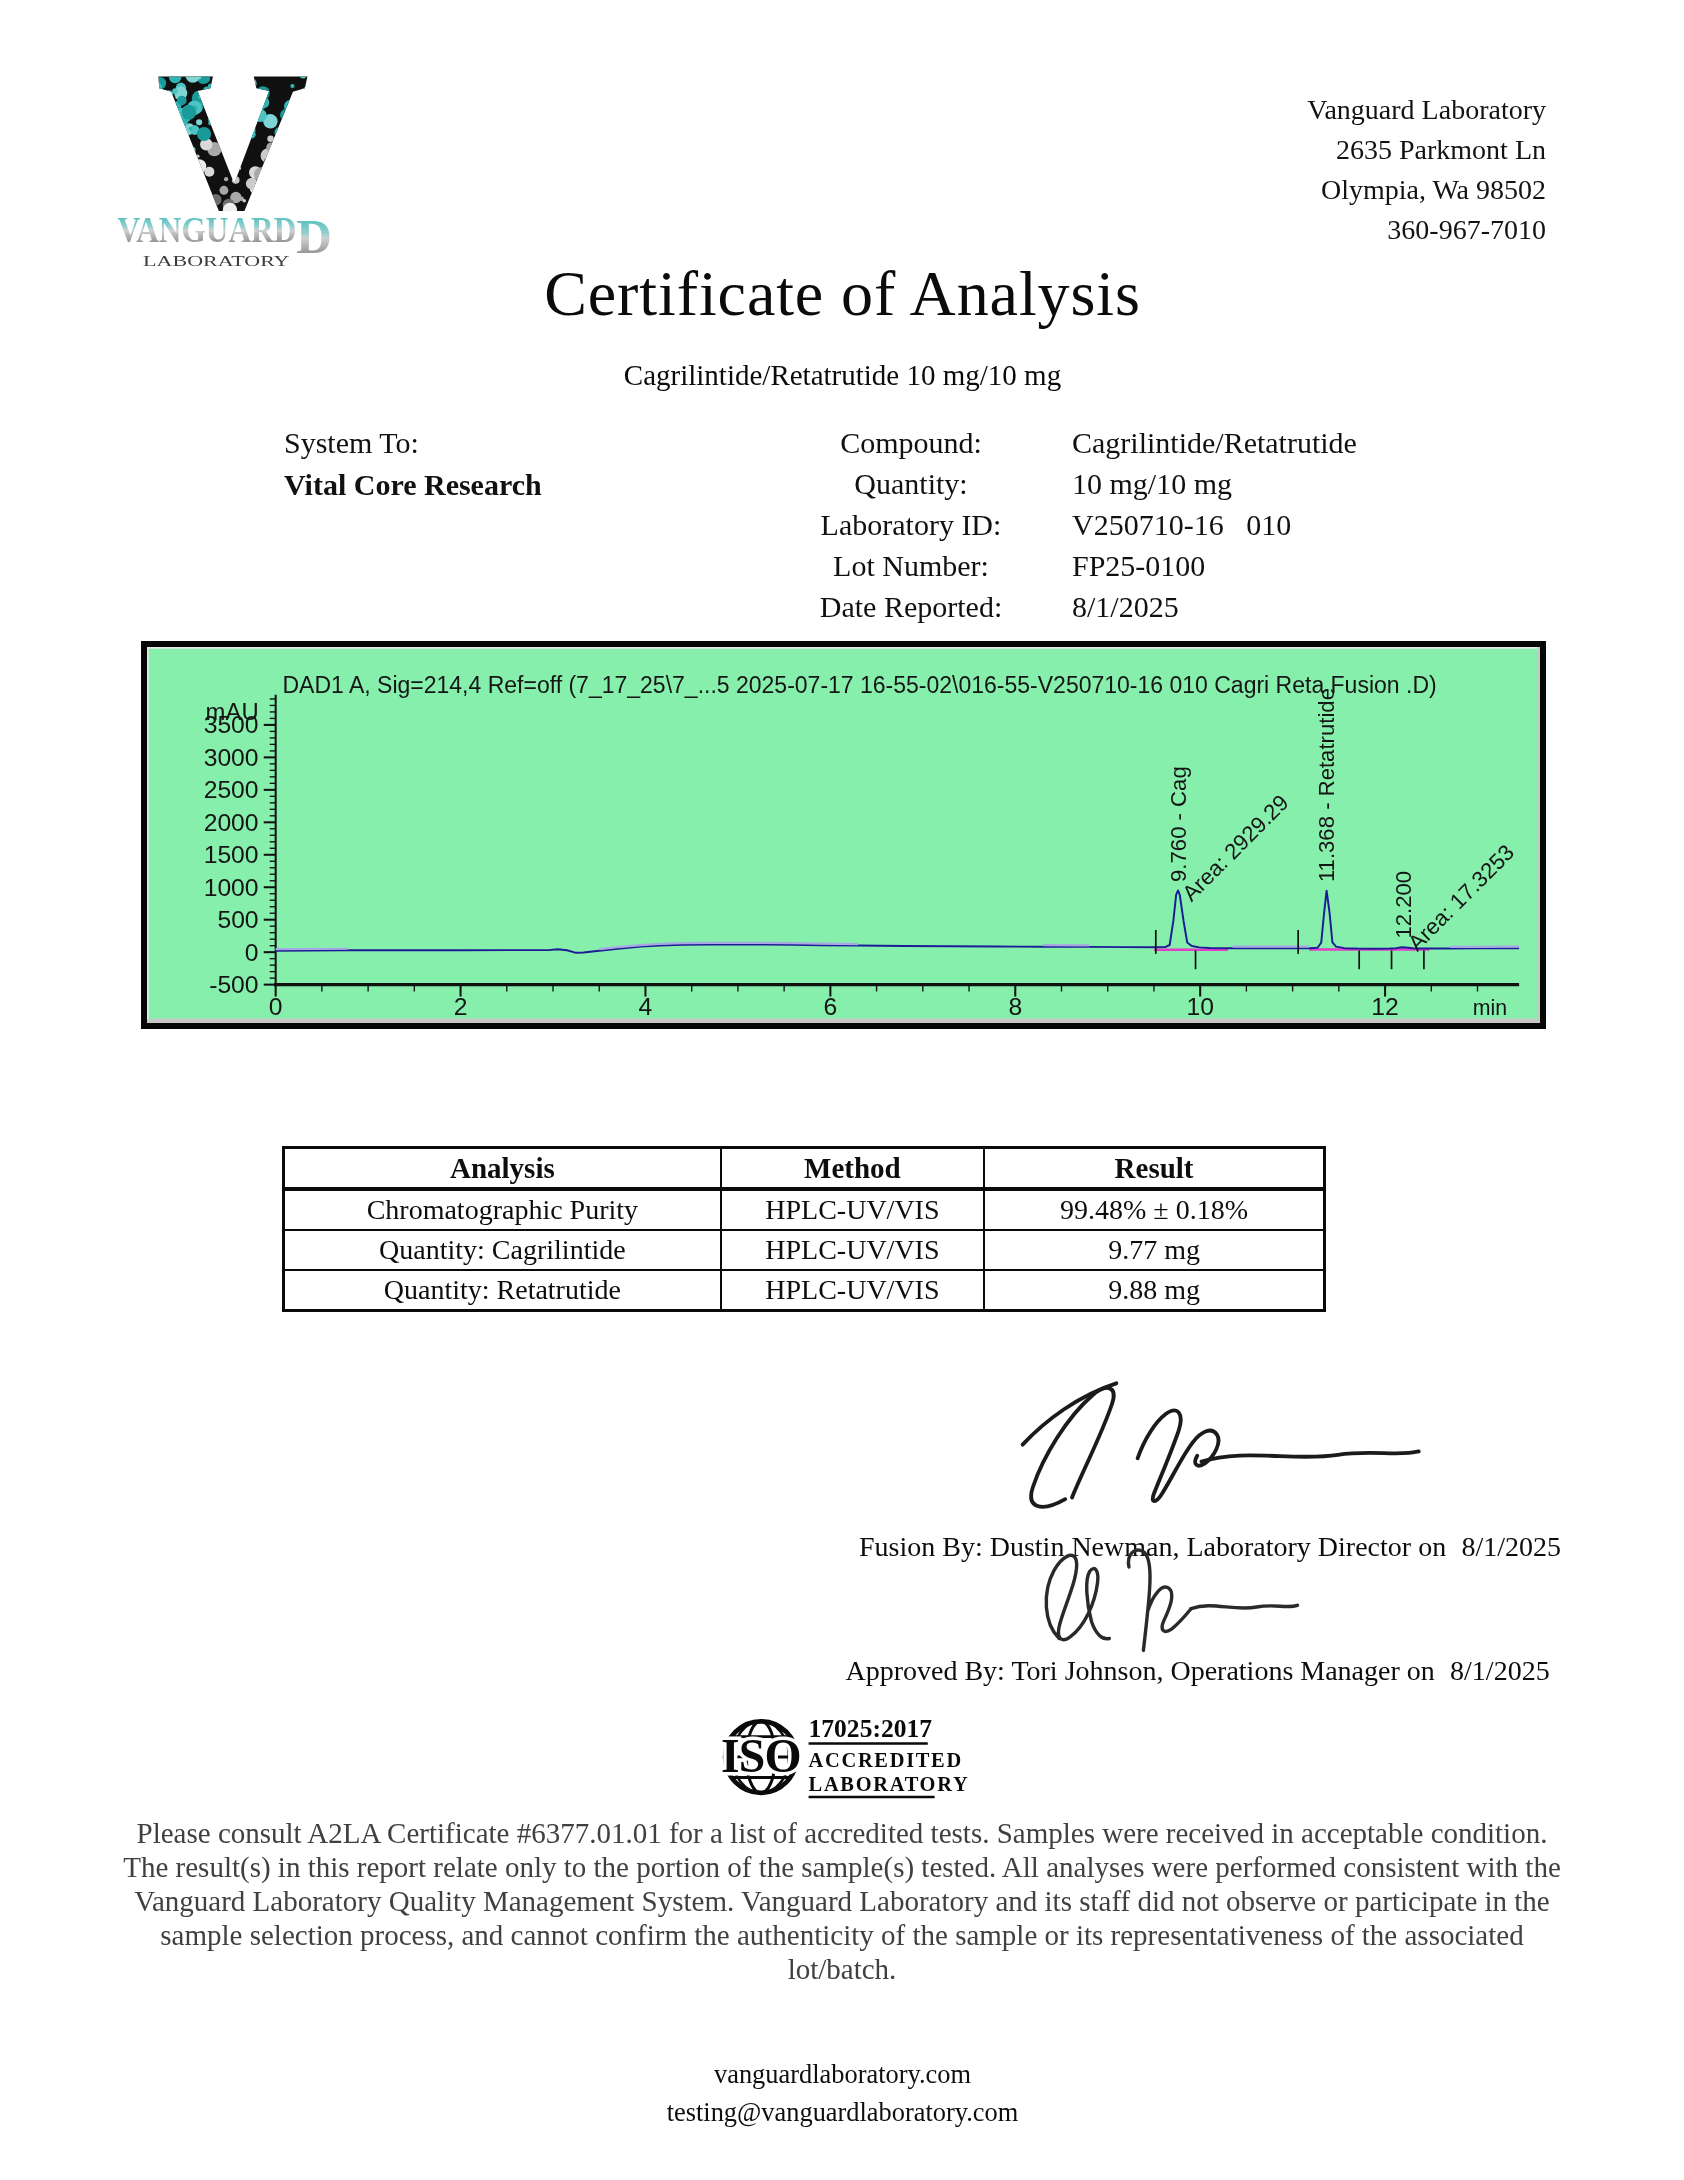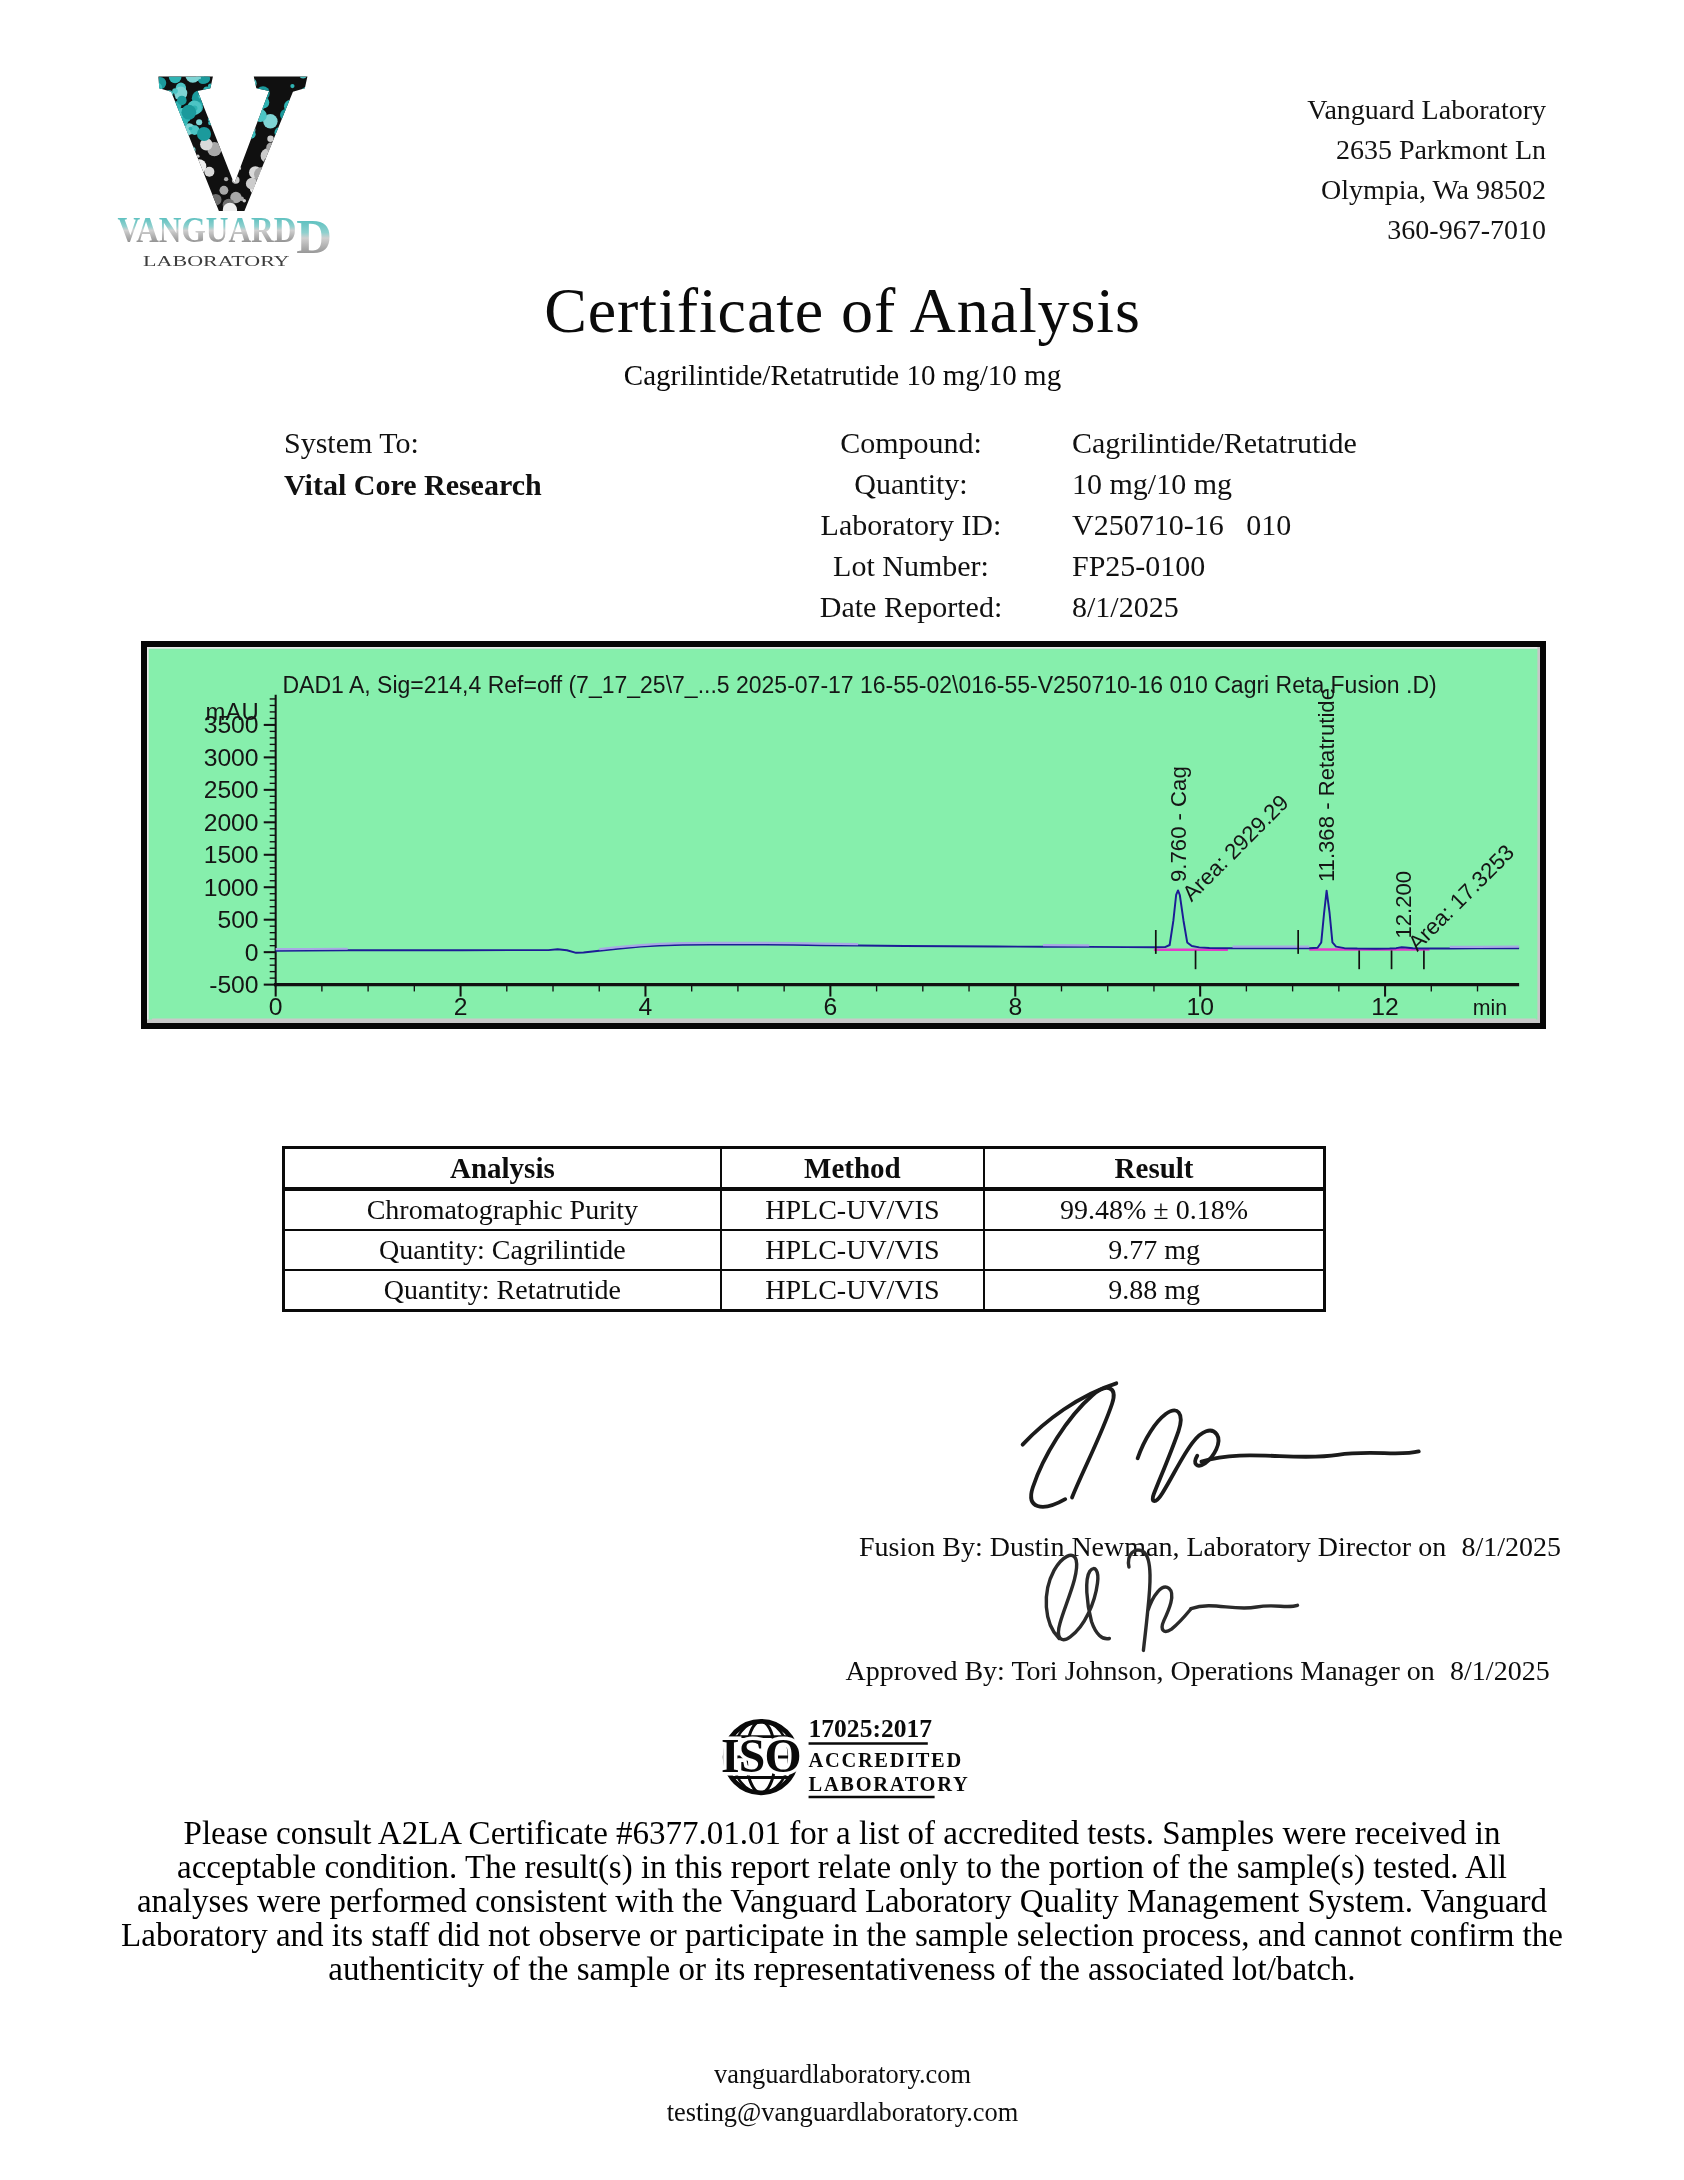--- a/index.html
+++ b/index.html
@@ -3,21 +3,21 @@
 <meta charset="utf-8">
 <style>
   html,body{margin:0;padding:0;background:#888;}
   .page{
     position:relative;width:1685px;height:2181px;background:#ffffff;
     font-family:"Liberation Serif",serif;color:#111;overflow:hidden;margin:0 auto;
   }
   .abs{position:absolute;}
   
   .address{right:139px;top:90px;text-align:right;font-size:28px;line-height:40px;color:#131313;}
-  .doc-title{top:274px;left:0;width:100%;text-align:center;font-size:64px;letter-spacing:0.9px;color:#0b0b0b;}
+  .doc-title{top:257px;left:0;width:100%;text-align:center;font-size:64px;letter-spacing:0.9px;color:#0b0b0b;}
   .doc-subtitle{top:359px;left:0;width:100%;text-align:center;font-size:29px;color:#0b0b0b;}
   .report-to-label{left:284px;top:426px;font-size:30px;}
   .report-to-name{left:284px;top:468px;font-size:30px;font-weight:bold;}
   .info-block{left:761px;top:426px;font-size:30px;}
   .info-row{display:flex;height:41px;align-items:baseline;}
   .info-label{display:inline-block;width:300px;text-align:center;white-space:pre;}
   .info-value{display:inline-block;padding-left:11px;white-space:pre;}
   
   .chart-frame{
     left:141px;top:641px;width:1405px;height:388px;border:6px solid #060606;
@@ -38,21 +38,21 @@
   
   .sig1{left:963px;top:1373px;}
   .sig2{left:1020px;top:1543px;}
   .signoff-line{font-size:28px;color:#0d0d0d;white-space:pre;}
   .report-line{left:831px;top:1499px;}
   .approved-line{left:819px;top:1623px;}
   .signoff-date{margin-left:15.3px;}
   
   .iso-block{left:720px;top:1704px;}
   
-  .disclaimer{left:118px;top:1816px;width:1448px;text-align:center;font-size:33px;line-height:34px;color:#000000;}
+  .disclaimer{left:118px;top:1816px;width:1448px;text-align:center;font-size:29px;line-height:34px;color:#404040;}
   .footer{left:0;top:2055px;width:100%;text-align:center;font-size:26.4px;line-height:38px;color:#0e0e0e;}
 </style>
 </head>
 <body>
 
 <div class="page">
 
   <svg class="abs" style="left:109px;top:73px;" width="247" height="206" viewBox="0 0 290 242">
     <defs>
       <clipPath id="vclip">

